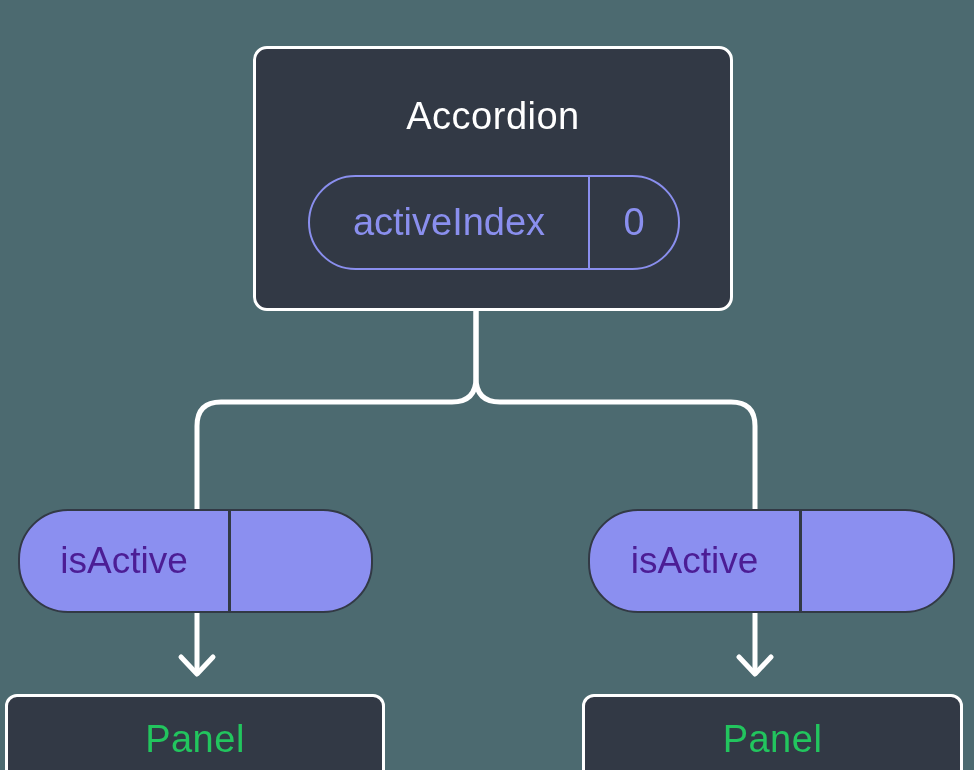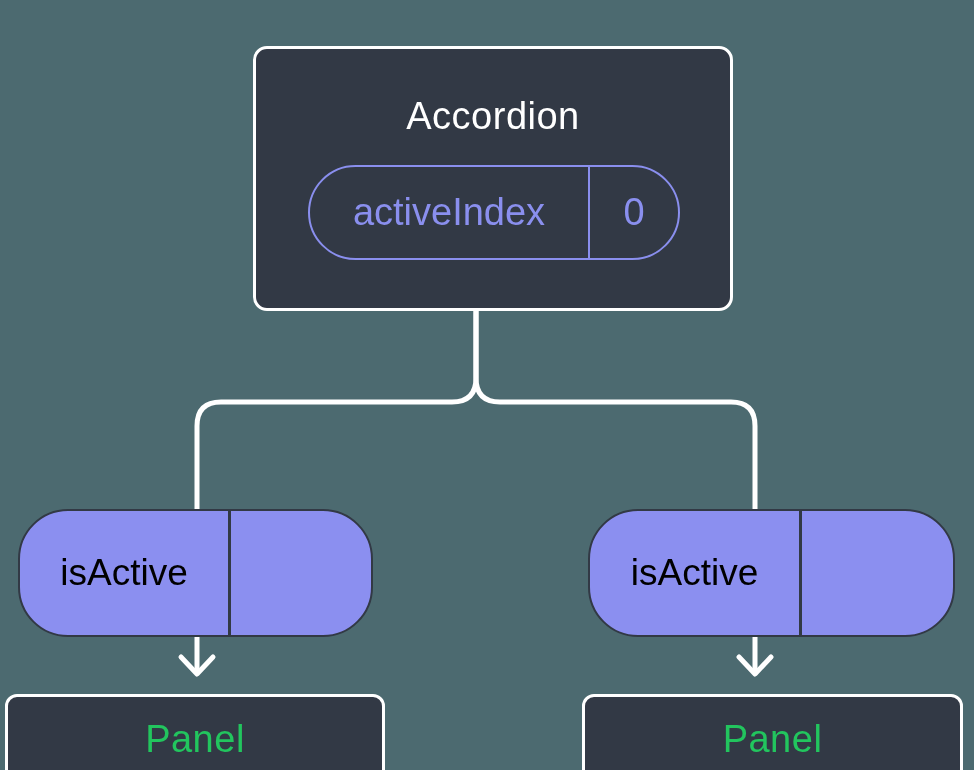--- a/index.html
+++ b/index.html
@@ -37,21 +37,21 @@
     left: 0; top: 46px;
     width: 100%;
     text-align: center;
     color: #FFFFFF;
     font-size: 38px;
     font-weight: 500;
     letter-spacing: 0.5px;
   }
   .state-pill {
     position: absolute;
-    left: 52px; top: 116px;
+    left: 52px; top: 126px;
     width: 372px; height: 95px;
     border: 2.5px solid #8A8FEE;
     border-radius: 48px;
     display: flex;
     align-items: stretch;
     color: #8A8FEE;
     font-size: 38px;
   }
   .state-pill .pill-name {
     width: 280px;
@@ -63,27 +63,27 @@
   .state-pill .pill-value {
     flex: 1;
     display: flex;
     align-items: center;
     justify-content: center;
   }
 
   
   .prop-pill {
     position: absolute;
-    height: 128px;
+    height: 104px;
     background: #8B8FF0;
     border: 2.5px solid #323945;
     border-radius: 50px;
     display: flex;
     align-items: stretch;
-    color: #000000;
+    color: #4c1d95;
     font-size: 37px;
   }
   .prop-pill .pill-name {
     display: flex;
     align-items: center;
     justify-content: center;
     border-right: 3px solid #323945;
   }
   .prop-pill .pill-value {
     flex: 1;

